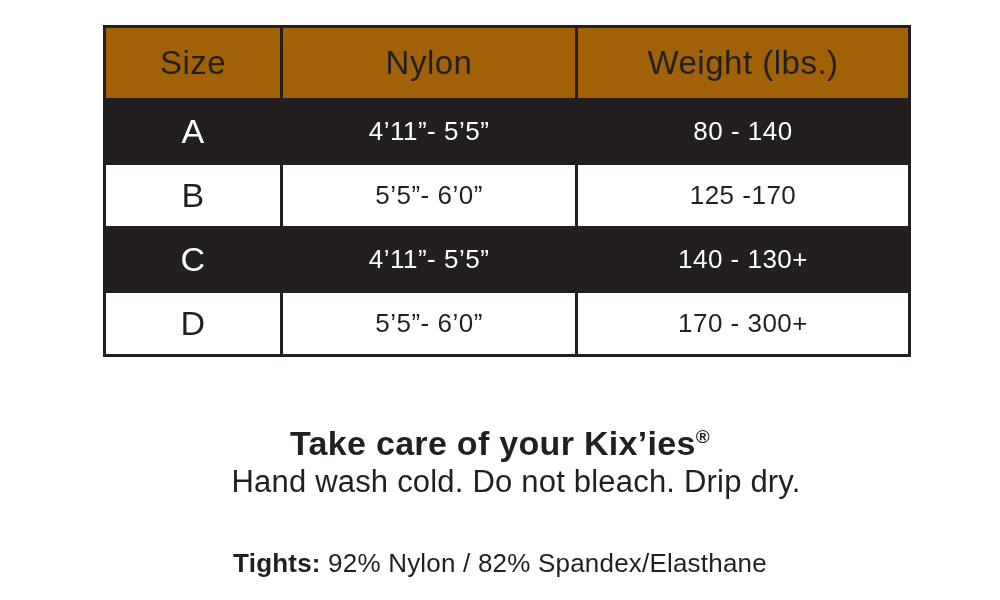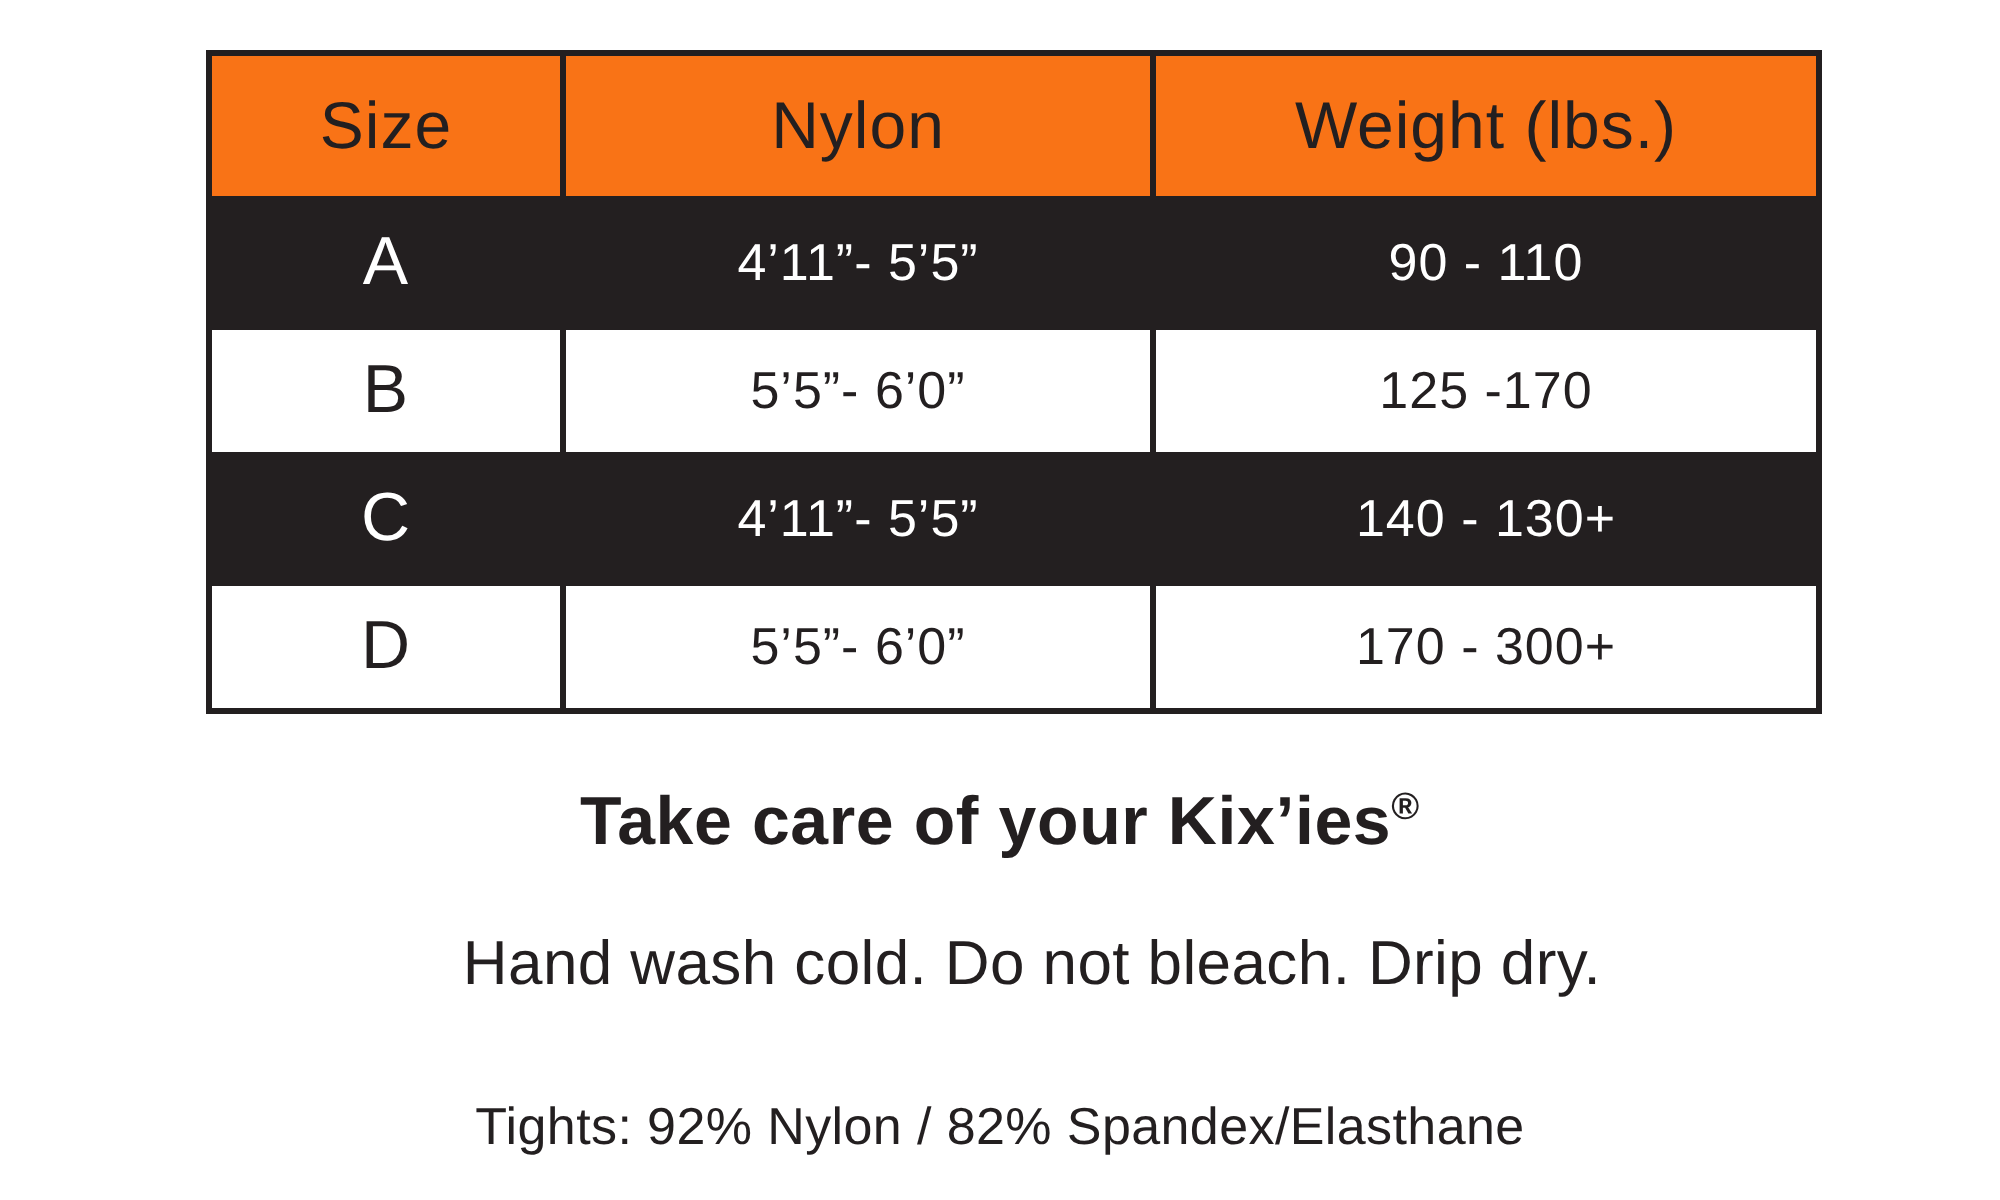--- a/index.html
+++ b/index.html
@@ -30,21 +30,21 @@
     border: 3px solid #231f20;
     text-align: center;
     vertical-align: middle;
     padding: 0;
     letter-spacing: 0.5px;
   }
   .size-table th {
     height: 70px;
     font-size: 33px;
     font-weight: normal;
-    background: #f97316;
+    background: #a16207;
   }
   .size-table td {
     height: 61px;
     font-size: 26px;
   }
   .col-size   { width: 174px; }
   .col-height { width: 292px; }
   .col-weight { width: 330px; }
   tr.row-dark td {
     background: #231f20;
@@ -52,21 +52,21 @@
   }
   tr.row-light td {
     background: #ffffff;
     color: #231f20;
   }
   .size-table td.size-cell { font-size: 34px; }
 
   
   .care-title {
     position: absolute;
-    top: 392px;
+    top: 424px;
     left: 0;
     width: 100%;
     text-align: center;
     font-size: 34px;
     font-weight: bold;
     letter-spacing: 0.3px;
   }
   .care-title sup {
     font-size: 19px;
     vertical-align: super;
@@ -86,39 +86,39 @@
     position: absolute;
     top: 548px;
     left: 0;
     width: 100%;
     text-align: center;
     font-size: 26px;
     font-weight: normal;
     letter-spacing: 0.2px;
   }
   .care-materials .materials-label {
-    font-weight: normal;
+    font-weight: bold;
   }
 </style>
 </head>
 <body>
 
 <table class="size-table">
   <thead>
     <tr>
       <th class="col-size">Size</th>
       <th class="col-height">Nylon</th>
       <th class="col-weight">Weight (lbs.)</th>
     </tr>
   </thead>
   <tbody>
     <tr class="row-dark">
       <td class="size-cell">A</td>
       <td>4’11”- 5’5”</td>
-      <td>90 - 110</td>
+      <td>80 - 140</td>
     </tr>
     <tr class="row-light">
       <td class="size-cell">B</td>
       <td>5’5”- 6’0”</td>
       <td>125 -170</td>
     </tr>
     <tr class="row-dark">
       <td class="size-cell">C</td>
       <td>4’11”- 5’5”</td>
       <td>140 - 130+</td>

